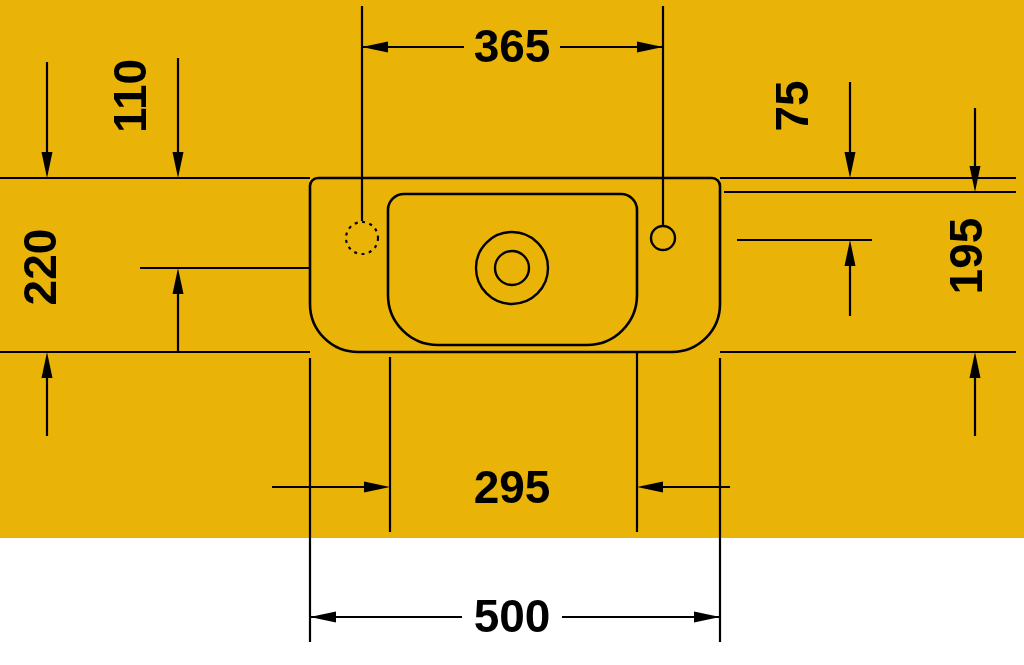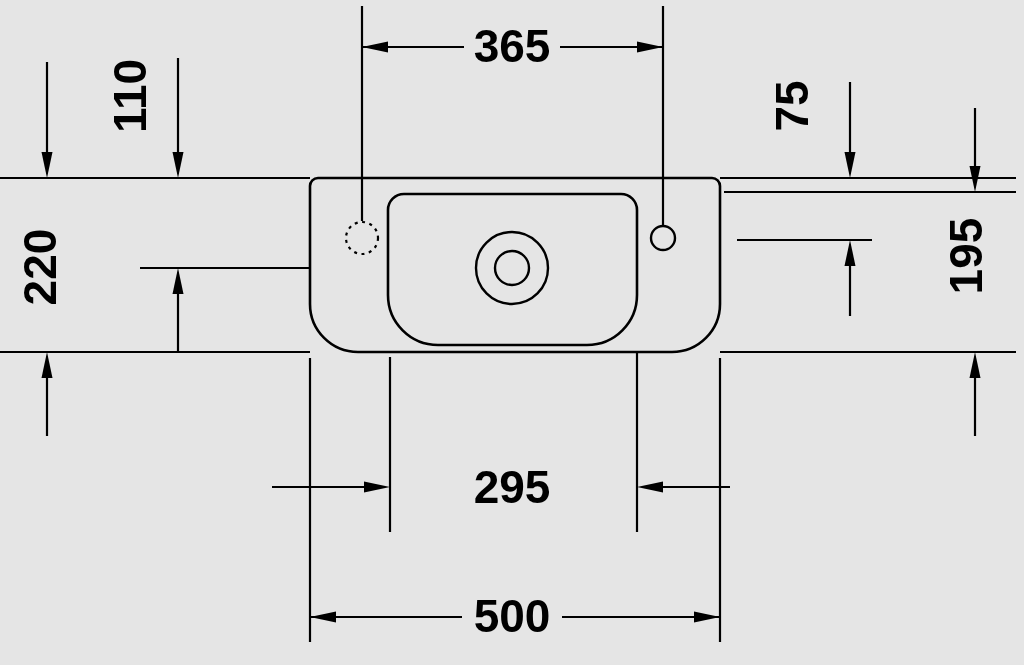--- a/index.html
+++ b/index.html
@@ -6,22 +6,22 @@
     margin: 0;
     padding: 0;
     background: #ffffff;
     width: 1024px;
     height: 665px;
     overflow: hidden;
   }
   .drawing-wrap {
     position: relative;
     width: 1024px;
-    height: 665px;
-    background: #e5e5e5;
+    height: 538px;
+    background: #eab308;
   }
   svg { display: block; }
   .ext-line, .dim-shaft {
     stroke: #000000;
     stroke-width: 2.2;
     fill: none;
   }
   .outline {
     stroke: #000000;
     stroke-width: 2.6;

